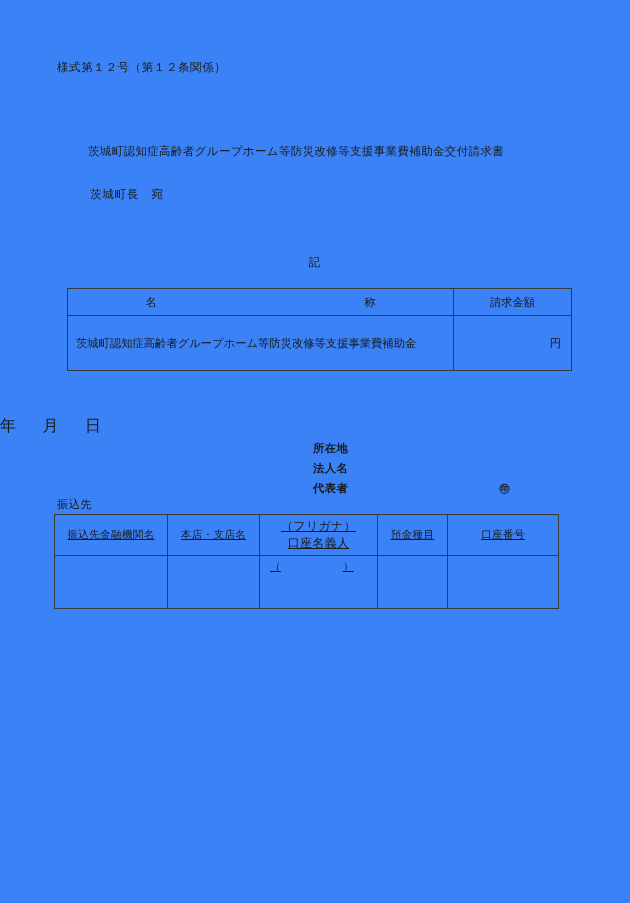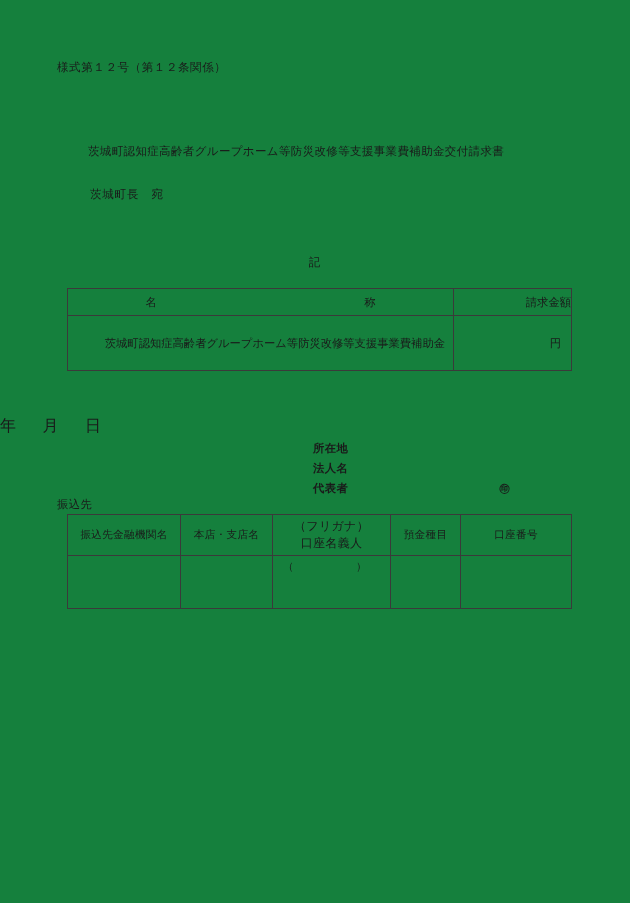--- a/index.html
+++ b/index.html
@@ -12,21 +12,21 @@
     height: 903px;
     position: relative;
     font-family: "Liberation Serif", "DejaVu Serif", serif;
     color: #1a1a1a;
     overflow: hidden;
   }
 
   .page {
     position: absolute;
     inset: 0;
-    background: #15803d;
+    background: #3b82f6;
   }
 
   
   .form-no {
     position: absolute;
     left: 57px;
     top: 60px;
     font-size: 11.5px;
     letter-spacing: 0.6px;
     white-space: nowrap;
@@ -94,26 +94,26 @@
     text-align: center;
   }
   .claim-table .th-name .spread {
     display: inline-block;
     width: 230px;
     display: inline-flex;
     justify-content: space-between;
   }
   .claim-table .th-amount {
     height: 26px;
-    text-align: right;
+    text-align: center;
   }
   .claim-table .td-name {
     height: 54px;
     padding: 0 8px;
-    text-align: right;
+    text-align: left;
   }
   .claim-table .td-amount {
     height: 54px;
     padding: 0 10px;
     text-align: right;
   }
 
   
   .sign-date {
     position: absolute;
@@ -151,26 +151,27 @@
     position: absolute;
     left: 57px;
     top: 497px;
     font-size: 11.3px;
     letter-spacing: 0.5px;
     text-align: center;
   }
 
   .bank-table {
     position: absolute;
-    left: 67px;
+    left: 54px;
     top: 514px;
     width: 504px;
     border-collapse: collapse;
     table-layout: fixed;
     font-size: 10.6px;
+    text-decoration: underline;
   }
   .bank-table td {
     border: 1px solid #3a3a3a;
     padding: 0;
     text-align: center;
     vertical-align: middle;
     letter-spacing: 0.3px;
   }
   .bank-table .head td { height: 40px; }
   .bank-table .head .two-line {

